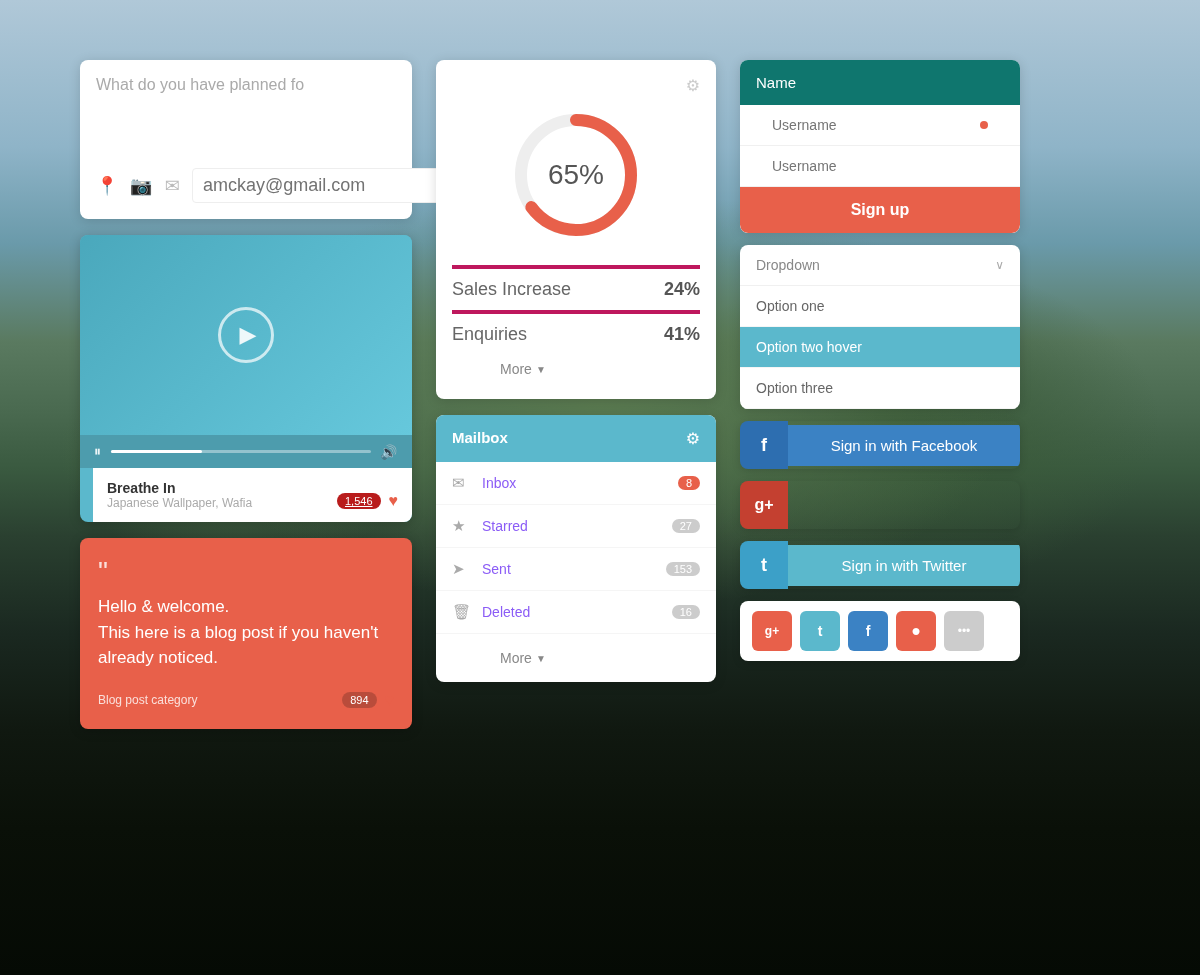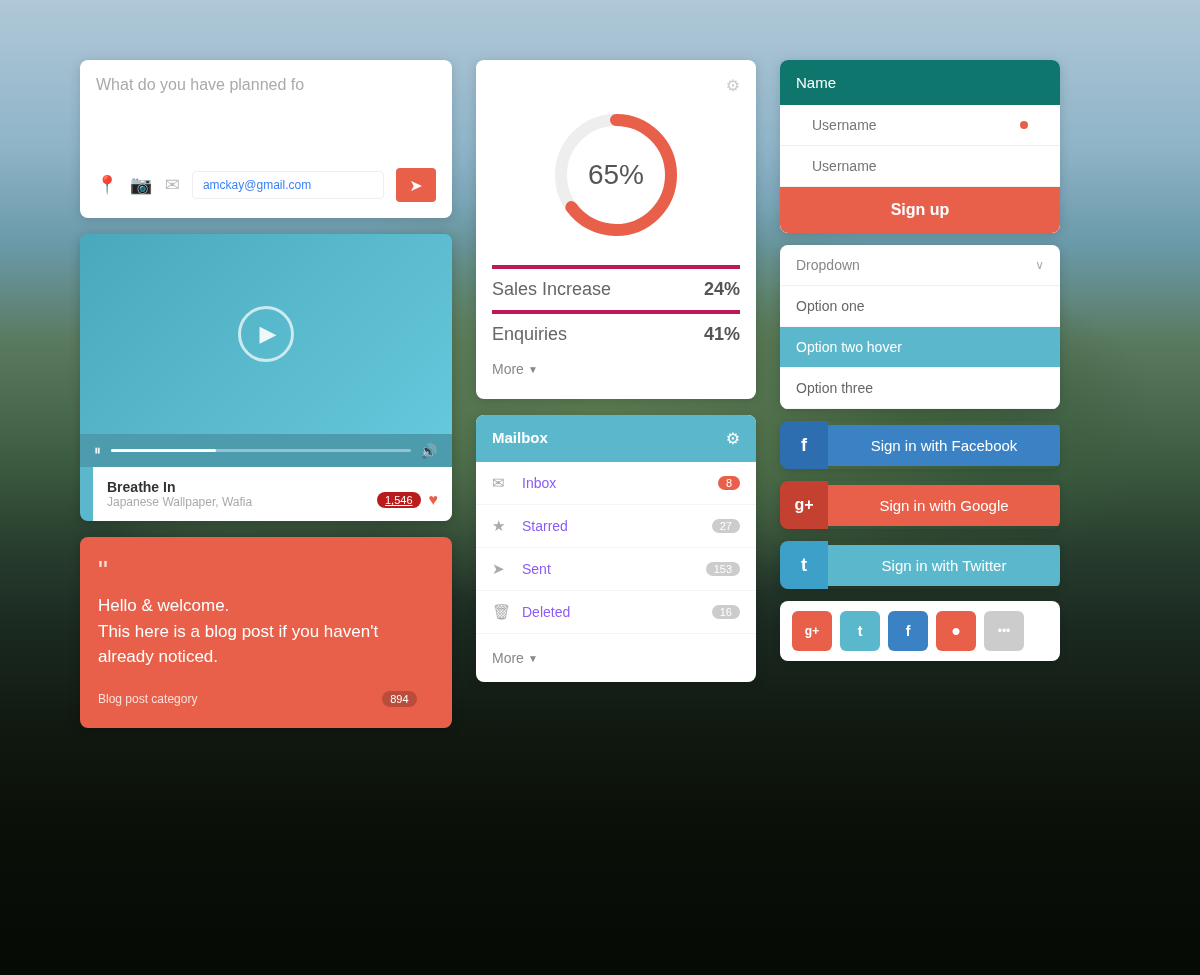--- a/index.html
+++ b/index.html
@@ -42,21 +42,21 @@
     }
     .layout {
       position: absolute;
       inset: 0;
       display: flex;
       gap: 24px;
       padding: 60px 80px;
       align-items: flex-start;
     }
     
-    .col1 { display: flex; flex-direction: column; gap: 16px; width: 372px; }
+    .col1 { display: flex; flex-direction: column; gap: 16px; width: 332px; }
     
     .post-box {
       background: white;
       border-radius: 8px;
       padding: 16px;
       box-shadow: 0 2px 12px rgba(0,0,0,0.15);
     }
     .post-textarea {
       width: 100%;
       border: none;
@@ -76,22 +76,22 @@
     .post-icon {
       font-size: 18px;
       color: #bbb;
       cursor: pointer;
     }
     .post-email-input {
       flex: 1;
       border: 1px solid #eee;
       border-radius: 4px;
       padding: 6px 10px;
-      font-size: 12px;
-      color: #3b82f6;
+      font-size: 18px;
+      color: #737373;
       outline: none;
     }
     .post-send-btn {
       background: #e8604a;
       border: none;
       border-radius: 4px;
       width: 40px;
       height: 34px;
       cursor: pointer;
       display: flex;
@@ -224,20 +224,21 @@
     .more-btn {
       display: flex;
       align-items: center;
       gap: 4px;
       color: #888;
       font-size: 14px;
       cursor: pointer;
       padding: 6px 0;
       border: none;
       background: none;
+      margin-left: 48px;
     }
     
     .mailbox {
       background: white;
       border-radius: 8px;
       overflow: hidden;
       box-shadow: 0 2px 12px rgba(0,0,0,0.15);
     }
     .mailbox-header {
       background: #5bb8cc;
@@ -549,21 +550,20 @@
       <div class="social-icon-area">
         <span style="font-weight:bold;font-size:18px;">f</span>
       </div>
       <div class="social-label-area">Sign in with Facebook</div>
     </div>
 
     <div class="social-btn google-btn">
       <div class="social-icon-area">
         <span style="font-weight:bold;font-size:16px;">g+</span>
       </div>
-      <div class="social-label-area">Sign in with Google</div>
     </div>
 
     <div class="social-btn twitter-btn">
       <div class="social-icon-area">
         <span style="font-weight:bold;font-size:18px;">t</span>
       </div>
       <div class="social-label-area">Sign in with Twitter</div>
     </div>
 
     <div class="small-socials">

